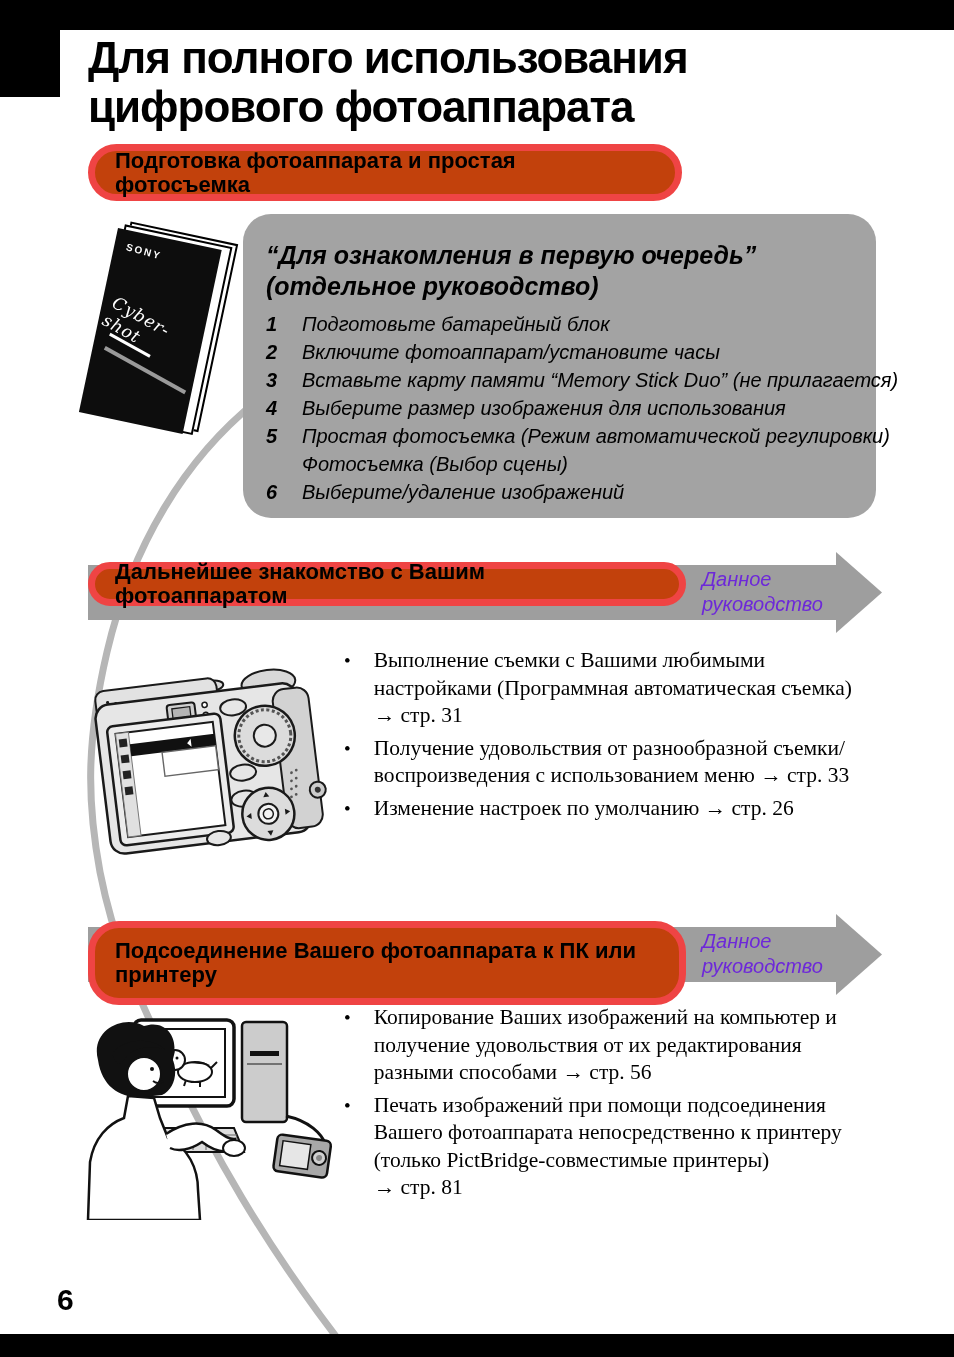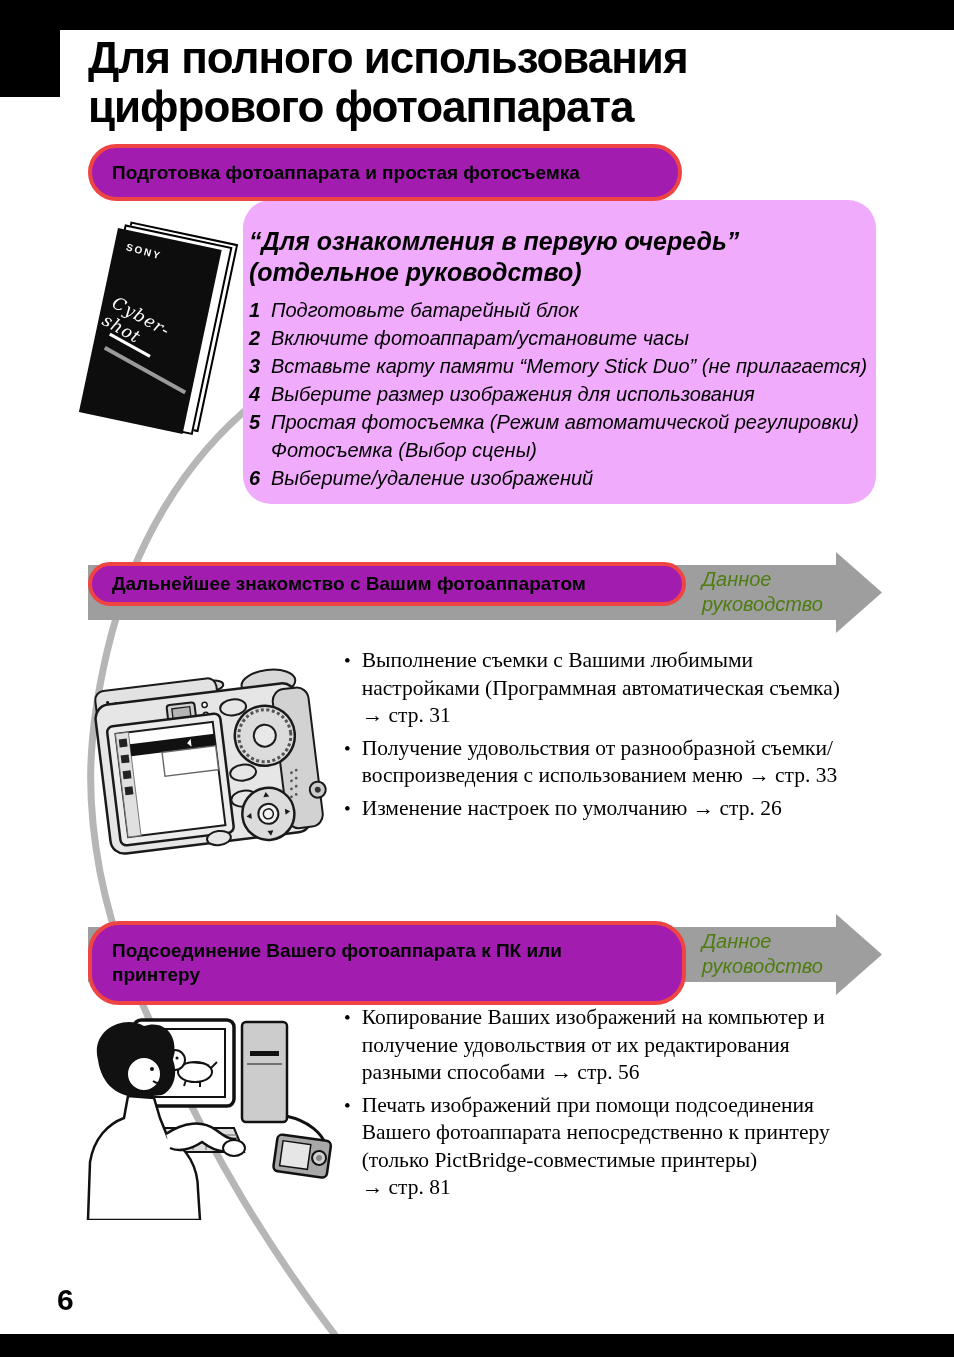--- a/index.html
+++ b/index.html
@@ -8,40 +8,40 @@
   
   .topbar{position:absolute;left:0;top:0;width:954px;height:30px;background:#000;z-index:5;}
   .leftblock{position:absolute;left:0;top:0;width:60px;height:97px;background:#000;z-index:5;}
   .bottombar{position:absolute;left:0;top:1334px;width:954px;height:23px;background:#000;z-index:5;}
   
   .title{position:absolute;left:88px;top:33px;font-size:44px;font-weight:bold;
          line-height:49px;letter-spacing:-1px;z-index:3;}
   
   .curve{position:absolute;left:0;top:0;z-index:0;}
   
-  .pill{position:absolute;background:#a21caf;border:4px solid #ef4444;border-radius:31px;
+  .pill{position:absolute;background:#c2410c;border:7px solid #ef4444;border-radius:31px;
         display:flex;align-items:center;padding:0 20px;box-sizing:border-box;
-        font-weight:bold;font-size:19px;line-height:24px;z-index:3;white-space:pre-line;}
+        font-weight:bold;font-size:22px;line-height:24px;z-index:3;white-space:pre-line;}
   .pill1{left:88px;top:144px;width:594px;height:57px;}
   .pill2{left:88px;top:562px;width:598px;height:44px;}
   .pill3{left:88px;top:921px;width:598px;height:84px;}
   
   .band{position:absolute;z-index:2;}
-  .band-label{position:absolute;left:702px;color:#4d7c0f;font-style:italic;font-size:20px;
+  .band-label{position:absolute;left:702px;color:#6d28d9;font-style:italic;font-size:20px;
               line-height:25px;white-space:pre;z-index:3;}
   .band-label.b1{top:567px;}
   .band-label.b2{top:929px;}
   
-  .graybox{position:absolute;left:243px;top:200px;width:633px;height:304px;background:#f0abfc;
-           border-radius:28px;z-index:1;box-sizing:border-box;padding:26px 10px 0 6px;}
+  .graybox{position:absolute;left:243px;top:214px;width:633px;height:304px;background:#a3a3a3;
+           border-radius:28px;z-index:1;box-sizing:border-box;padding:26px 10px 0 23px;}
   .gb-head{font-weight:bold;font-style:italic;font-size:25px;line-height:31px;white-space:pre-line;}
   .gb-steps{margin-top:8px;}
   .step{display:flex;gap:9px;font-size:20px;line-height:28px;}
   .step-num{font-weight:bold;font-style:italic;min-width:13px;}
-  .step-text{font-style:italic;white-space:pre;}
+  .step-text{font-style:italic;white-space:pre;margin-left:14px;}
   
   .booklet{position:absolute;left:96px;top:216px;width:160px;height:240px;z-index:2;}
   .bk-page{position:absolute;left:22px;top:12px;width:106px;height:188px;background:#fff;
            border:2px solid #000;transform-origin:top left;}
   .bk-p3{transform:rotate(12deg) translate(11px,-9px);}
   .bk-p2{transform:rotate(12deg) translate(6px,-5px);}
   .bk-cover{position:absolute;left:22px;top:12px;width:106px;height:188px;background:#0d0d0d;
             transform-origin:top left;transform:rotate(12deg);}
   .bk-sony{position:absolute;left:12px;top:12px;color:#fff;font-size:10px;font-weight:bold;
            letter-spacing:2px;transform:rotate(3deg);}
@@ -55,21 +55,21 @@
   
   .cam-illo{position:absolute;left:90px;top:650px;z-index:2;}
   .pc-illo{position:absolute;left:82px;top:998px;z-index:2;}
   
   .bullets{position:absolute;left:344px;z-index:3;
            font-family:"Liberation Serif","DejaVu Serif",serif;}
   .bullets.s2{top:647px;}
   .bullets.s3{top:1004px;}
   .bullet{display:flex;gap:11px;margin-bottom:5px;font-size:21.5px;line-height:27.5px;}
   .bullet-dot{line-height:27.5px;font-size:19px;}
-  .bullet-text{white-space:pre;}
+  .bullet-text{white-space:pre;margin-left:12px;}
   
   .pagenum{position:absolute;left:57px;top:1283px;font-size:30px;font-weight:bold;z-index:6;}
 </style>
 </head>
 <body>
 
 <div class="sheet">
 
   <svg class="curve" width="954" height="1357" viewBox="0 0 954 1357">
     <path d="M 258 400 C 185 458, 132 545, 107 652 C 86 742, 87 802, 100 872

